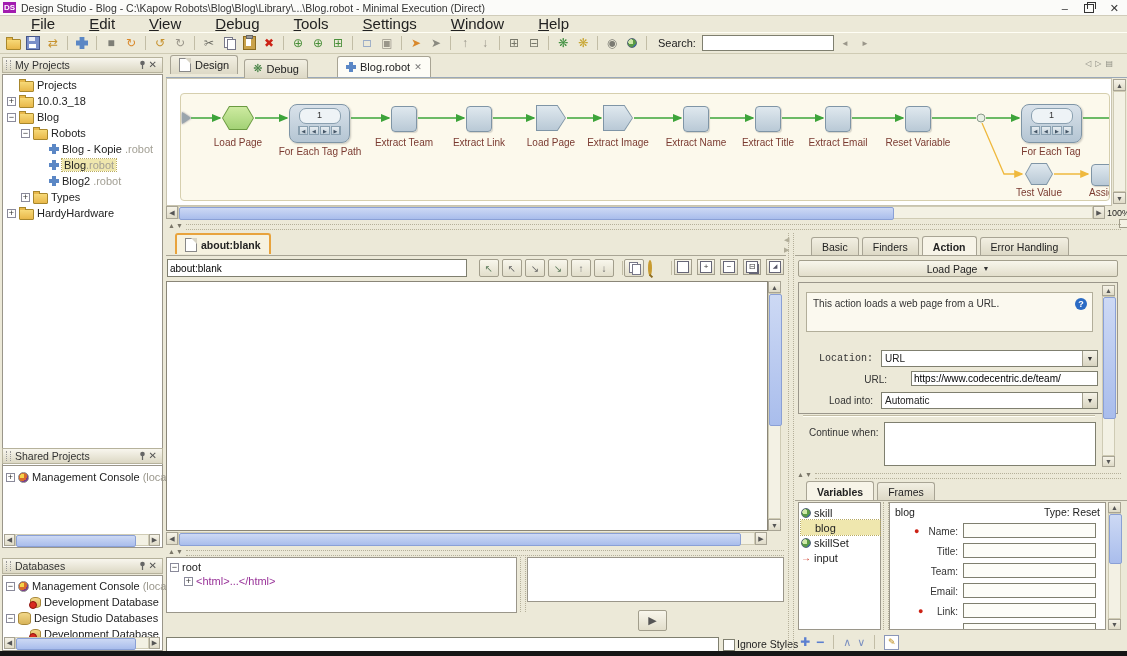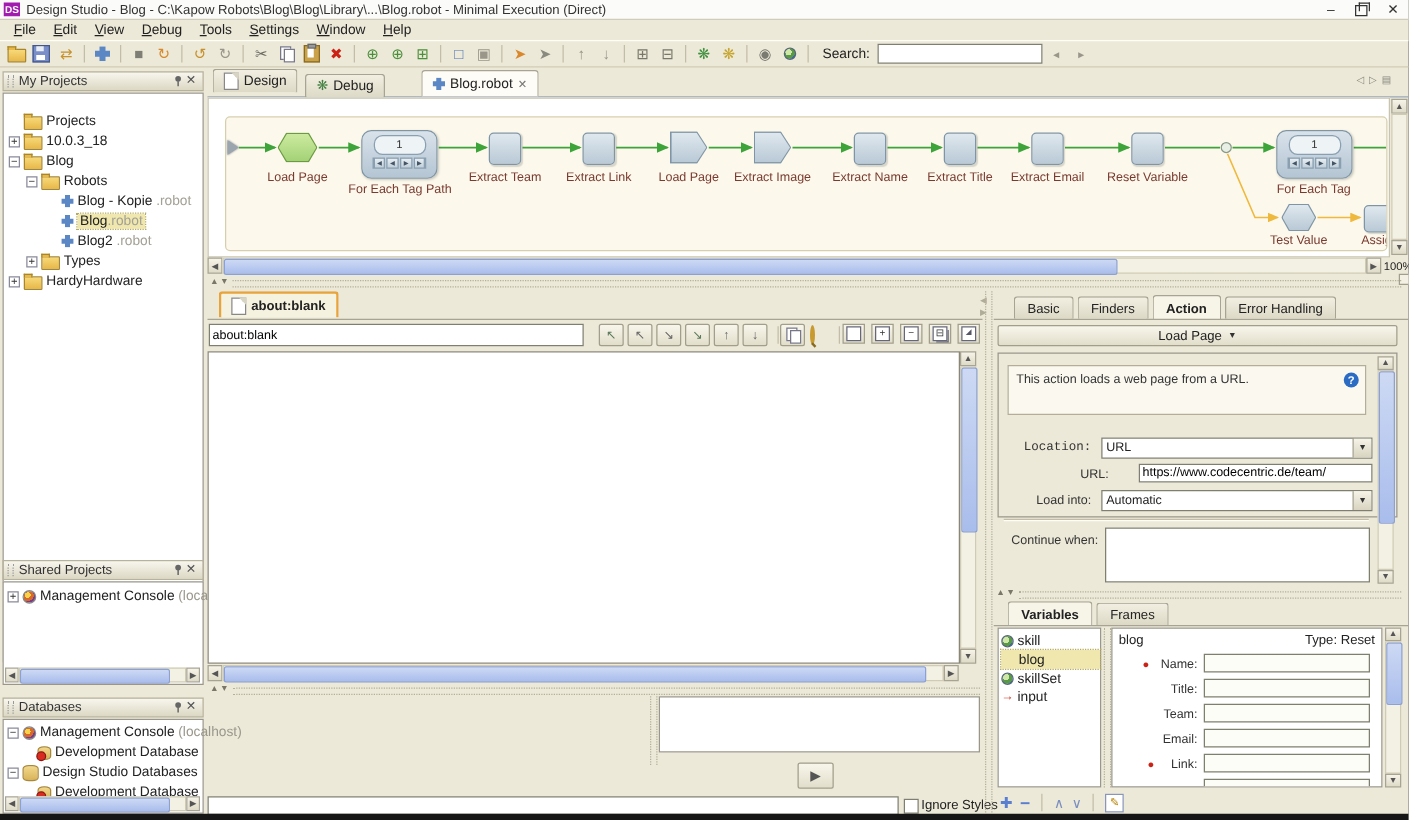--- a/index.html
+++ b/index.html
@@ -8,21 +8,21 @@
   .abs{position:absolute;}
   
   .titlebar{left:0;top:0;width:1127px;height:16px;background:#fbfbf9;border-bottom:1px solid #d0ccba;display:flex;align-items:center;gap:5px;padding-left:3px;box-sizing:border-box;}
   .ds-badge{width:13px;height:11px;background:#a21caf;color:#fff;font-size:8px;font-weight:bold;text-align:center;line-height:11px;flex:0 0 auto;}
   .title-text{font-size:10.5px;color:#333;}
   .win-controls{position:absolute;right:8px;top:1px;display:flex;gap:16px;align-items:center;height:14px;}
   .win-glyph{color:#333;font-size:11px;line-height:14px;}
   .win-restore{width:8px;height:7px;border:1px solid #333;position:relative;background:#fbfbf9;}
   .win-restore::before{content:"";position:absolute;left:2px;top:-3px;width:7px;height:6px;border:1px solid #333;border-bottom:none;}
   .menubar{left:0;top:16px;width:1127px;height:16px;display:flex;align-items:center;padding-left:4px;box-sizing:border-box;background:#ece9d8;}
-  .menu-item{display:inline-block;padding:0 7px;line-height:16px;font-size:11px;color:#222;}
+  .menu-item{display:inline-block;padding:0 7px;line-height:16px;font-size:15px;color:#222;margin-left:20px;}
   .menu-item::first-letter{text-decoration:underline;}
   .toolbar{left:0;top:32px;width:1127px;height:22px;border-top:1px solid #fffef5;border-bottom:1px solid #cfcbb4;display:flex;align-items:center;gap:2px;padding-left:4px;box-sizing:border-box;}
   .tb-i{width:18px;height:17px;display:flex;align-items:center;justify-content:center;font-size:12px;}
   .tb-sep{width:1px;height:14px;background:#c2bda6;margin:0 3px;flex:0 0 auto;}
   .search-label{margin:0 4px 0 6px;font-size:11px;}
   .search-input{width:126px;height:14px;border:1px solid #7f7f6f;font-size:10px;padding:0 2px;background:#fff;}
   
   .panel-hdr{height:16px;background:linear-gradient(#f8f6ee,#dcd8c4);border:1px solid #b6b29c;display:flex;align-items:center;padding:0 3px;box-sizing:border-box;}
   .panel-hdr .ttl{flex:1;font-size:10.5px;color:#333;padding-left:4px;}
   .grip{width:3px;height:10px;border-left:1px dotted #999;border-right:1px dotted #999;}
@@ -177,21 +177,21 @@
 
   <div class="abs panel-hdr" style="left:2px;top:57px;width:161px;">
     <span class="grip"></span>
     <span class="ttl">My Projects</span>
     <svg width="9" height="10">
         <circle cx="4.5" cy="3" r="2.3" fill="#666"></circle>
         <rect x="3.9" y="5" width="1.2" height="4" fill="#666"></rect>
       </svg>
     <span class="hx">✕</span>
   </div>
-  <div class="abs whitebox" style="left:2px;top:74px;width:161px;height:456px;padding:14px 0 0 4px;">
+  <div class="abs whitebox" style="left:2px;top:74px;width:161px;height:456px;padding:2px 0 0 4px;">
     <div class="trow" style="padding-left:12px;">
       <span class="ico-folder"></span>
       <span>Projects</span>
     </div>
     <div class="trow">
       <span class="exp plus"></span>
       <span class="ico-folder"></span>
       <span>10.0.3_18</span>
     </div>
     <div class="trow">
@@ -470,20 +470,30 @@
   <div class="abs sb-btn" style="left:768px;top:519px;width:13px;height:12px;">▼</div>
   <div class="abs sb-btn" style="left:166px;top:532px;width:12px;height:13px;">◀</div>
   <div class="abs sb-track" style="left:178px;top:532px;width:577px;height:13px;">
     <div class="sb-thumb" style="width:560px;height:11px;"></div>
   </div>
   <div class="abs sb-btn" style="left:755px;top:532px;width:12px;height:13px;">▶</div>
 
   <span class="abs updown" style="left:168px;top:548px;">▲▼</span>
   <div class="abs splitter-h" style="left:186px;top:550px;width:598px;"></div>
 
+  <div class="abs whitebox" style="left:166px;top:557px;width:351px;height:56px;padding:2px 0 0 3px;font-size:10.5px;">
+    <div class="trow" style="height:14px;">
+      <span class="exp minus"></span>
+      <span>root</span>
+    </div>
+    <div class="trow" style="height:14px;padding-left:14px;color:#993399;">
+      <span class="exp plus"></span>
+      <span>&lt;html&gt;...&lt;/html&gt;</span>
+    </div>
+  </div>
   <div class="abs splitter-dots-v" style="left:520px;top:557px;height:55px;"></div>
   <div class="abs whitebox" style="left:527px;top:557px;width:257px;height:45px;"></div>
   <div class="abs btn3d" style="left:638px;top:610px;width:29px;height:21px;display:flex;align-items:center;justify-content:center;color:#555;font-size:11px;">▶</div>
   <input class="abs field" style="left: 166px; top: 637px; width: 553px; height: 15px;" value="">
   <span class="abs" style="left:723px;top:639px;width:10px;height:10px;border:1px solid #7f7f6f;background:#fff;"></span>
   <span class="abs" style="left:737px;top:638px;font-size:10.5px;">Ignore Styles</span>
 
   <div class="abs splitter-dots-v" style="left:788px;top:233px;height:417px;"></div>
 
   <div class="abs" style="left:797px;top:236px;">

